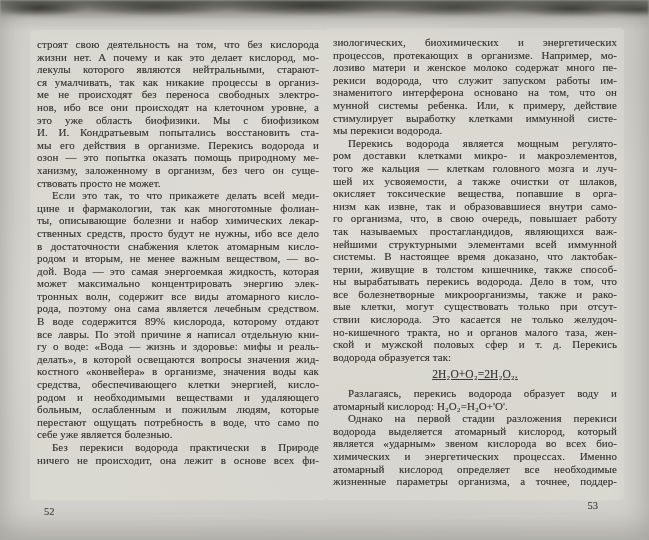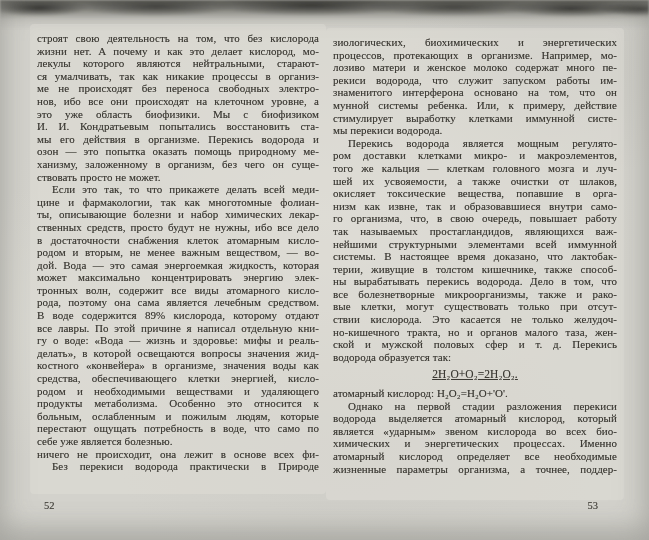--- a/index.html
+++ b/index.html
@@ -29,21 +29,21 @@
       radial-gradient(90px 12px at 88% 28%, rgba(30,30,27,.76), transparent 72%),
       radial-gradient(60px 10px at 99% 30%, rgba(26,26,24,.8), transparent 72%),
       linear-gradient(to bottom, rgba(66,66,61,.85) 0%, rgba(98,98,92,.55) 38%, rgba(150,150,144,.22) 66%, rgba(150,150,144,0) 100%);
     filter:blur(1.1px);
   }
   .page{
     position:absolute;
     background:rgba(222,221,213,.55);
     border-radius:4px;
   }
-  .page-left{left:30px;top:24px;width:296px;height:470px;}
+  .page-left{left:30px;top:30px;width:296px;height:470px;}
   .page-right{left:326px;top:28px;width:298px;height:472px;}
   .lines{
     position:absolute;top:8px;left:7px;right:7px;
     color:#3c3a34;
     font-size:11px;
     line-height:12.6px;
     letter-spacing:.05px;
     text-shadow:0 0 .45px rgba(64,62,56,.55);
   }
   .line{
@@ -98,26 +98,25 @@
       <div class="line">может максимально концентрировать энергию элек-</div>
       <div class="line">тронных волн, содержит все виды атомарного кисло-</div>
       <div class="line">рода, поэтому она сама является лечебным средством.</div>
       <div class="line">В воде содержится 89% кислорода, которому отдают</div>
       <div class="line">все лавры. По этой причине я написал отдельную кни-</div>
       <div class="line">гу о воде: «Вода — жизнь и здоровье: мифы и реаль-</div>
       <div class="line">делать», в которой освещаются вопросы значения жид-</div>
       <div class="line">костного «конвейера» в организме, значения воды как</div>
       <div class="line">средства, обеспечивающего клетки энергией, кисло-</div>
       <div class="line">родом и необходимыми веществами и удаляющего</div>
-      <div class="line">продукты метаболизма. Особенно это относится к</div>
       <div class="line">больным, ослабленным и пожилым людям, которые</div>
       <div class="line">перестают ощущать потребность в воде, что само по</div>
       <div class="line last">себе уже является болезнью.</div>
+      <div class="line indent">Без перекиси водорода практически в Природе</div>
       <div class="line">ничего не происходит, она лежит в основе всех фи-</div>
-      <div class="line indent">Без перекиси водорода практически в Природе</div>
     </div>
   <div class="page-number page-number-left">52</div>
 </div>
 
 <div class="page page-right">
   <div class="lines">
       <div class="line">зиологических, биохимических и энергетических</div>
       <div class="line">процессов, протекающих в организме. Например, мо-</div>
       <div class="line">лозиво матери и женское молоко содержат много пе-</div>
       <div class="line">рекиси водорода, что служит запуском работы им-</div>
@@ -137,20 +136,21 @@
       <div class="line">системы. В настоящее время доказано, что лактобак-</div>
       <div class="line">терии, живущие в толстом кишечнике, также способ-</div>
       <div class="line">ны вырабатывать перекись водорода. Дело в том, что</div>
       <div class="line">все болезнетворные микроорганизмы, также и рако-</div>
       <div class="line">вые клетки, могут существовать только при отсут-</div>
       <div class="line">ствии кислорода. Это касается не только желудоч-</div>
       <div class="line">но-кишечного тракта, но и органов малого таза, жен-</div>
       <div class="line">ской и мужской половых сфер и т. д. Перекись</div>
       <div class="line last">водорода образуется так:</div>
       <div class="line center">2H₂O+O₂=2H₂O₂.</div>
+      <div class="line indent">Разлагаясь, перекись водорода образует воду и</div>
       <div class="line last">атомарный кислород: H₂O₂=H₂O+'O'.</div>
       <div class="line indent">Однако на первой стадии разложения перекиси</div>
       <div class="line">водорода выделяется атомарный кислород, который</div>
       <div class="line">является «ударным» звеном кислорода во всех био-</div>
       <div class="line">химических и энергетических процессах. Именно</div>
       <div class="line">атомарный кислород определяет все необходимые</div>
       <div class="line">жизненные параметры организма, а точнее, поддер-</div>
     </div>
   <div class="page-number page-number-right">53</div>
 </div>

